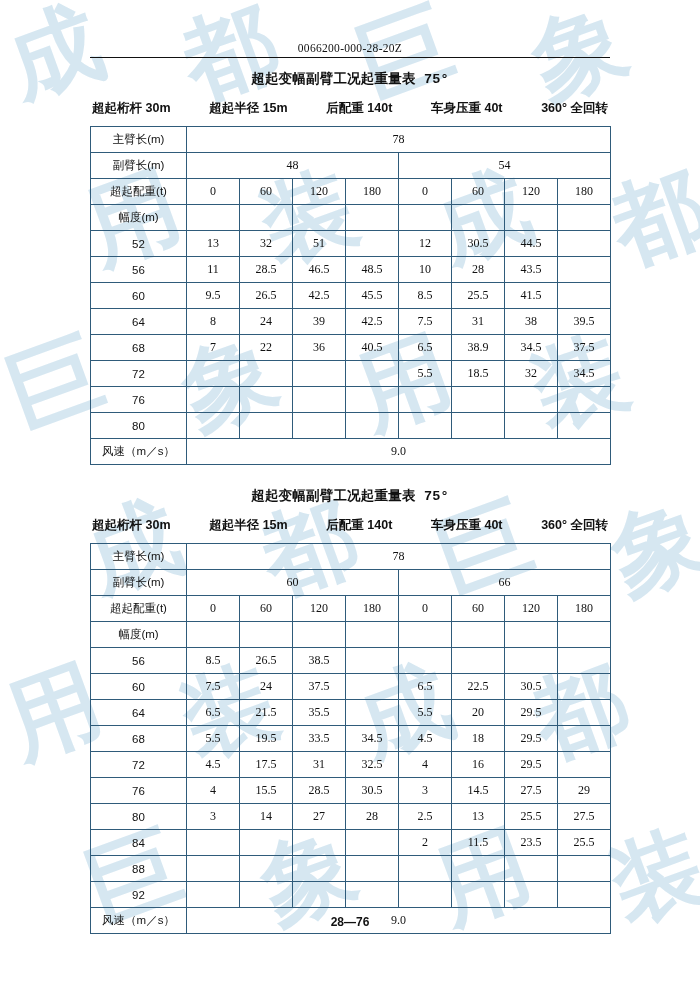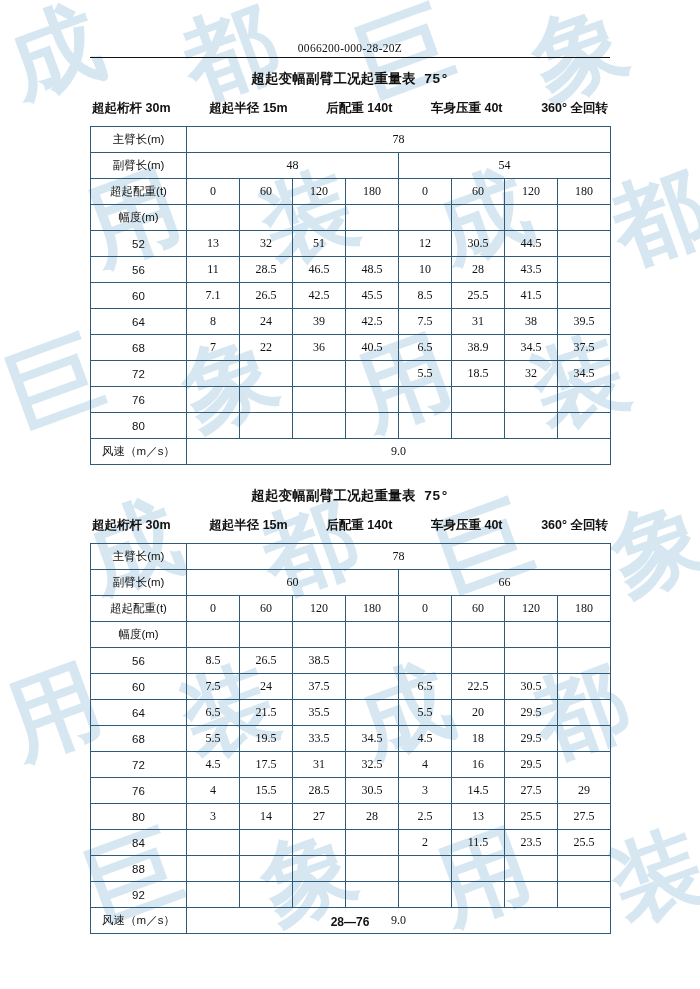--- a/index.html
+++ b/index.html
@@ -238,21 +238,21 @@
           <td class="val">28.5</td>
           <td class="val">46.5</td>
           <td class="val">48.5</td>
           <td class="val">10</td>
           <td class="val">28</td>
           <td class="val">43.5</td>
           <td class="val"></td>
         </tr>
         <tr>
           <td class="rowhead">60</td>
-          <td class="val">7.1</td>
+          <td class="val">9.5</td>
           <td class="val">26.5</td>
           <td class="val">42.5</td>
           <td class="val">45.5</td>
           <td class="val">8.5</td>
           <td class="val">25.5</td>
           <td class="val">41.5</td>
           <td class="val"></td>
         </tr>
         <tr>
           <td class="rowhead">64</td>

